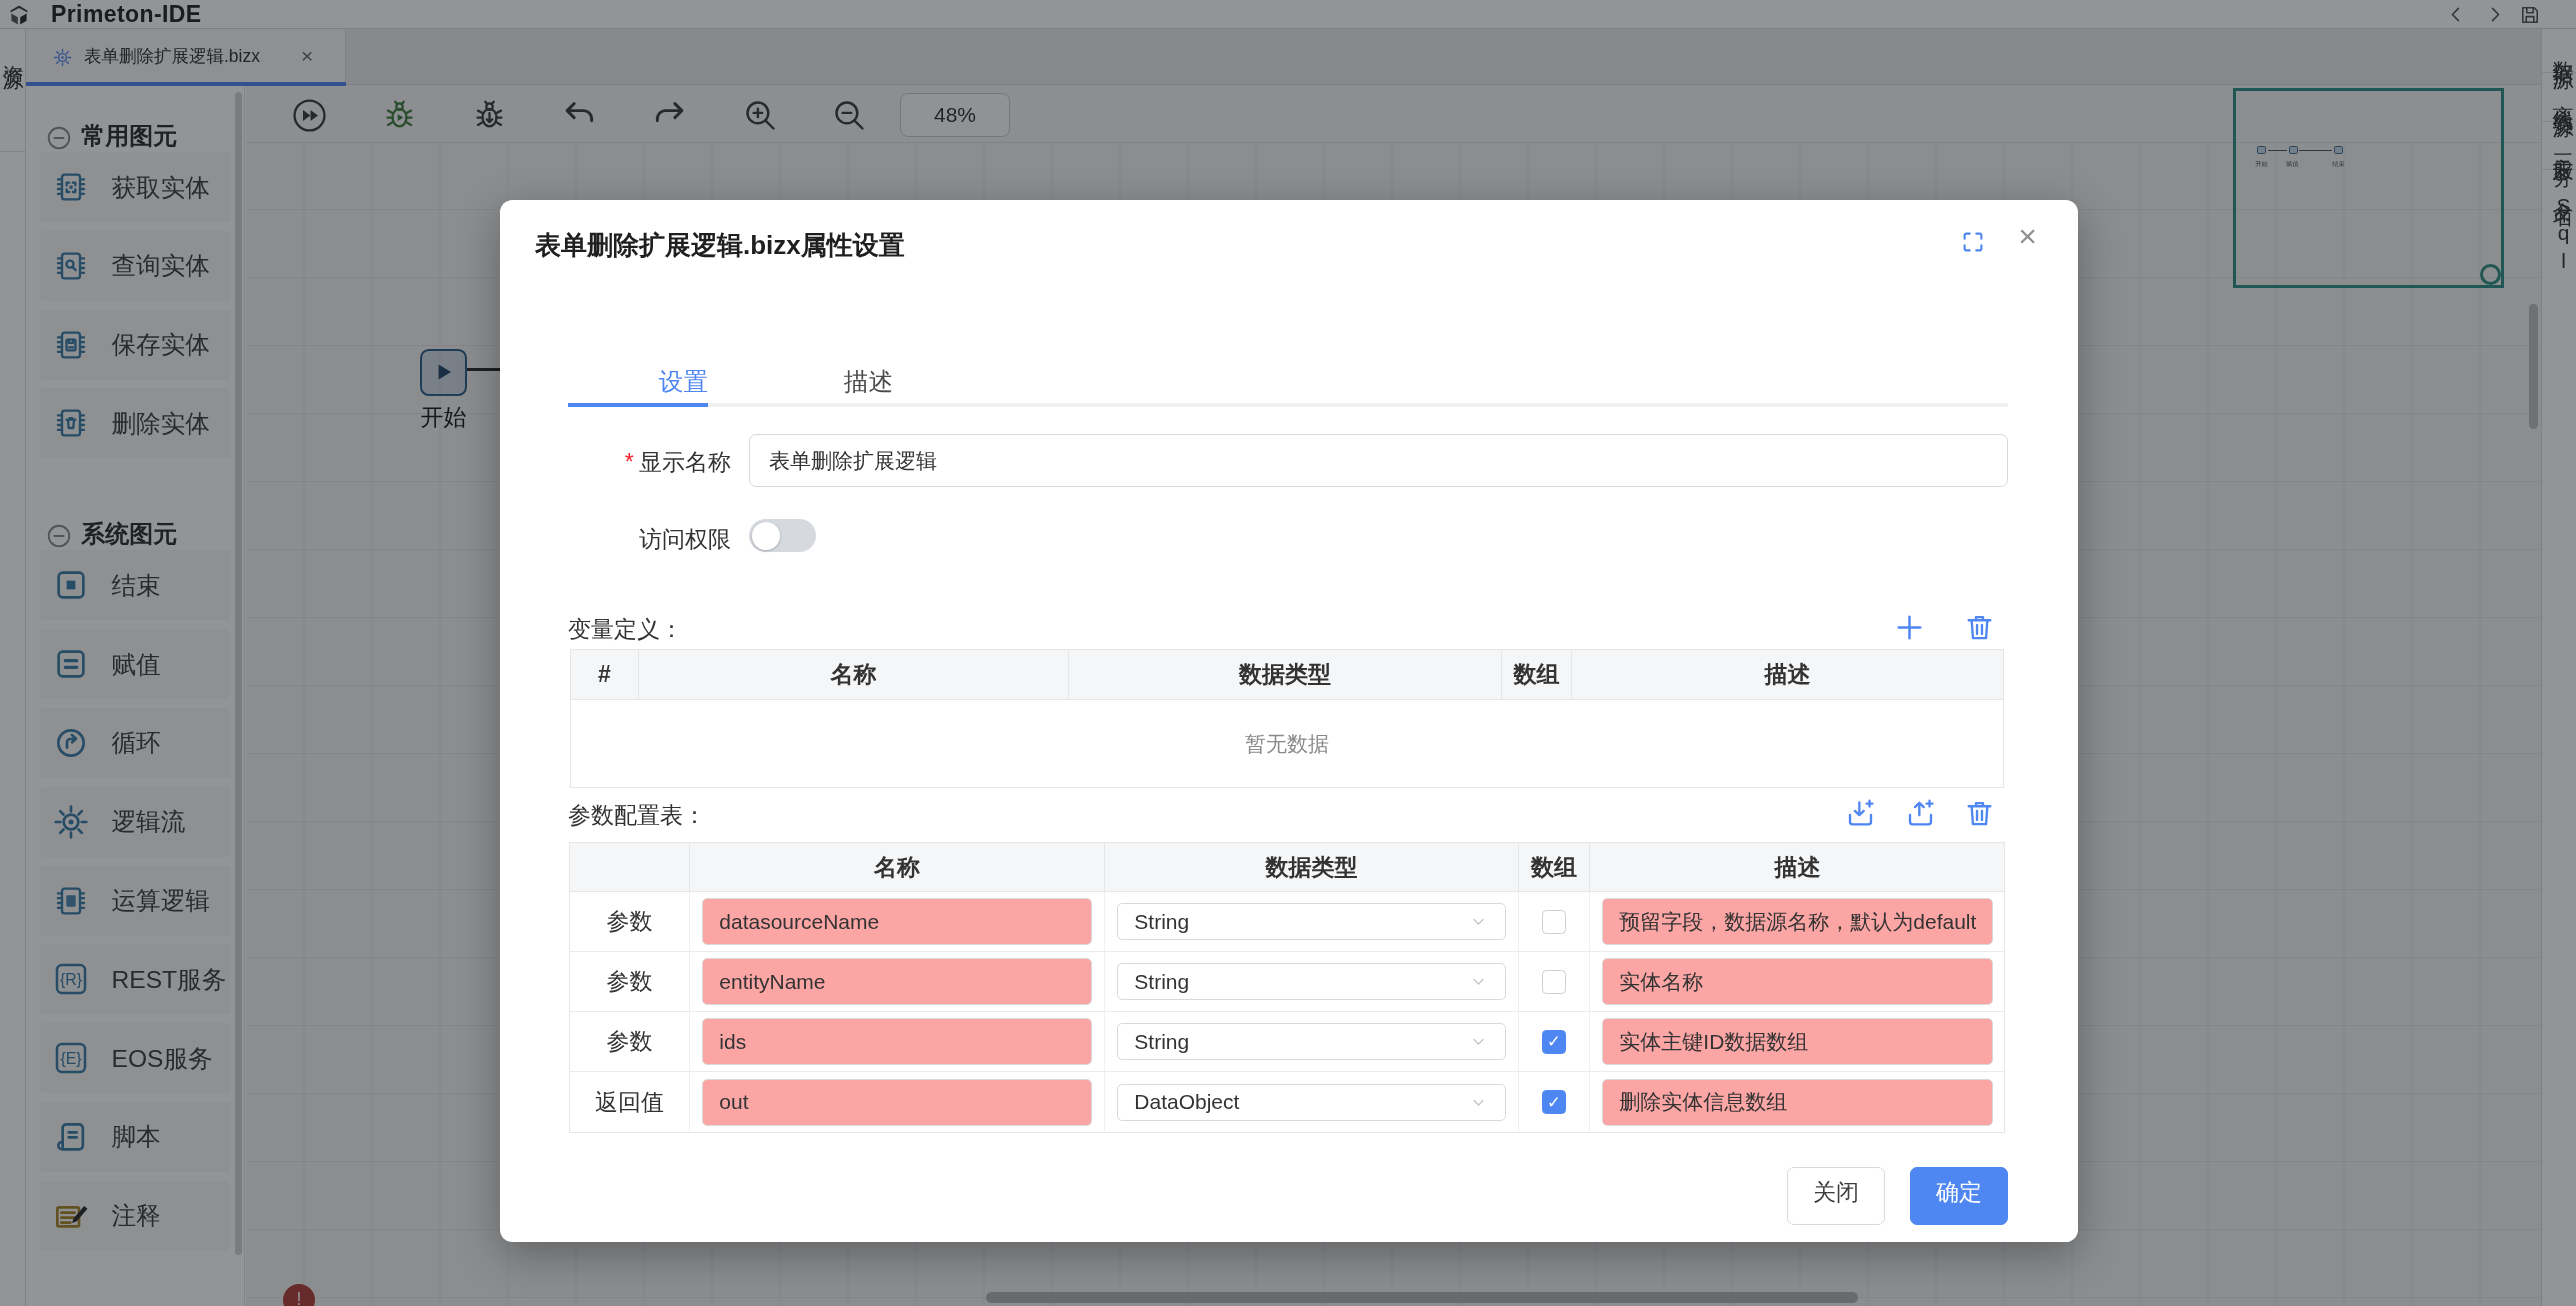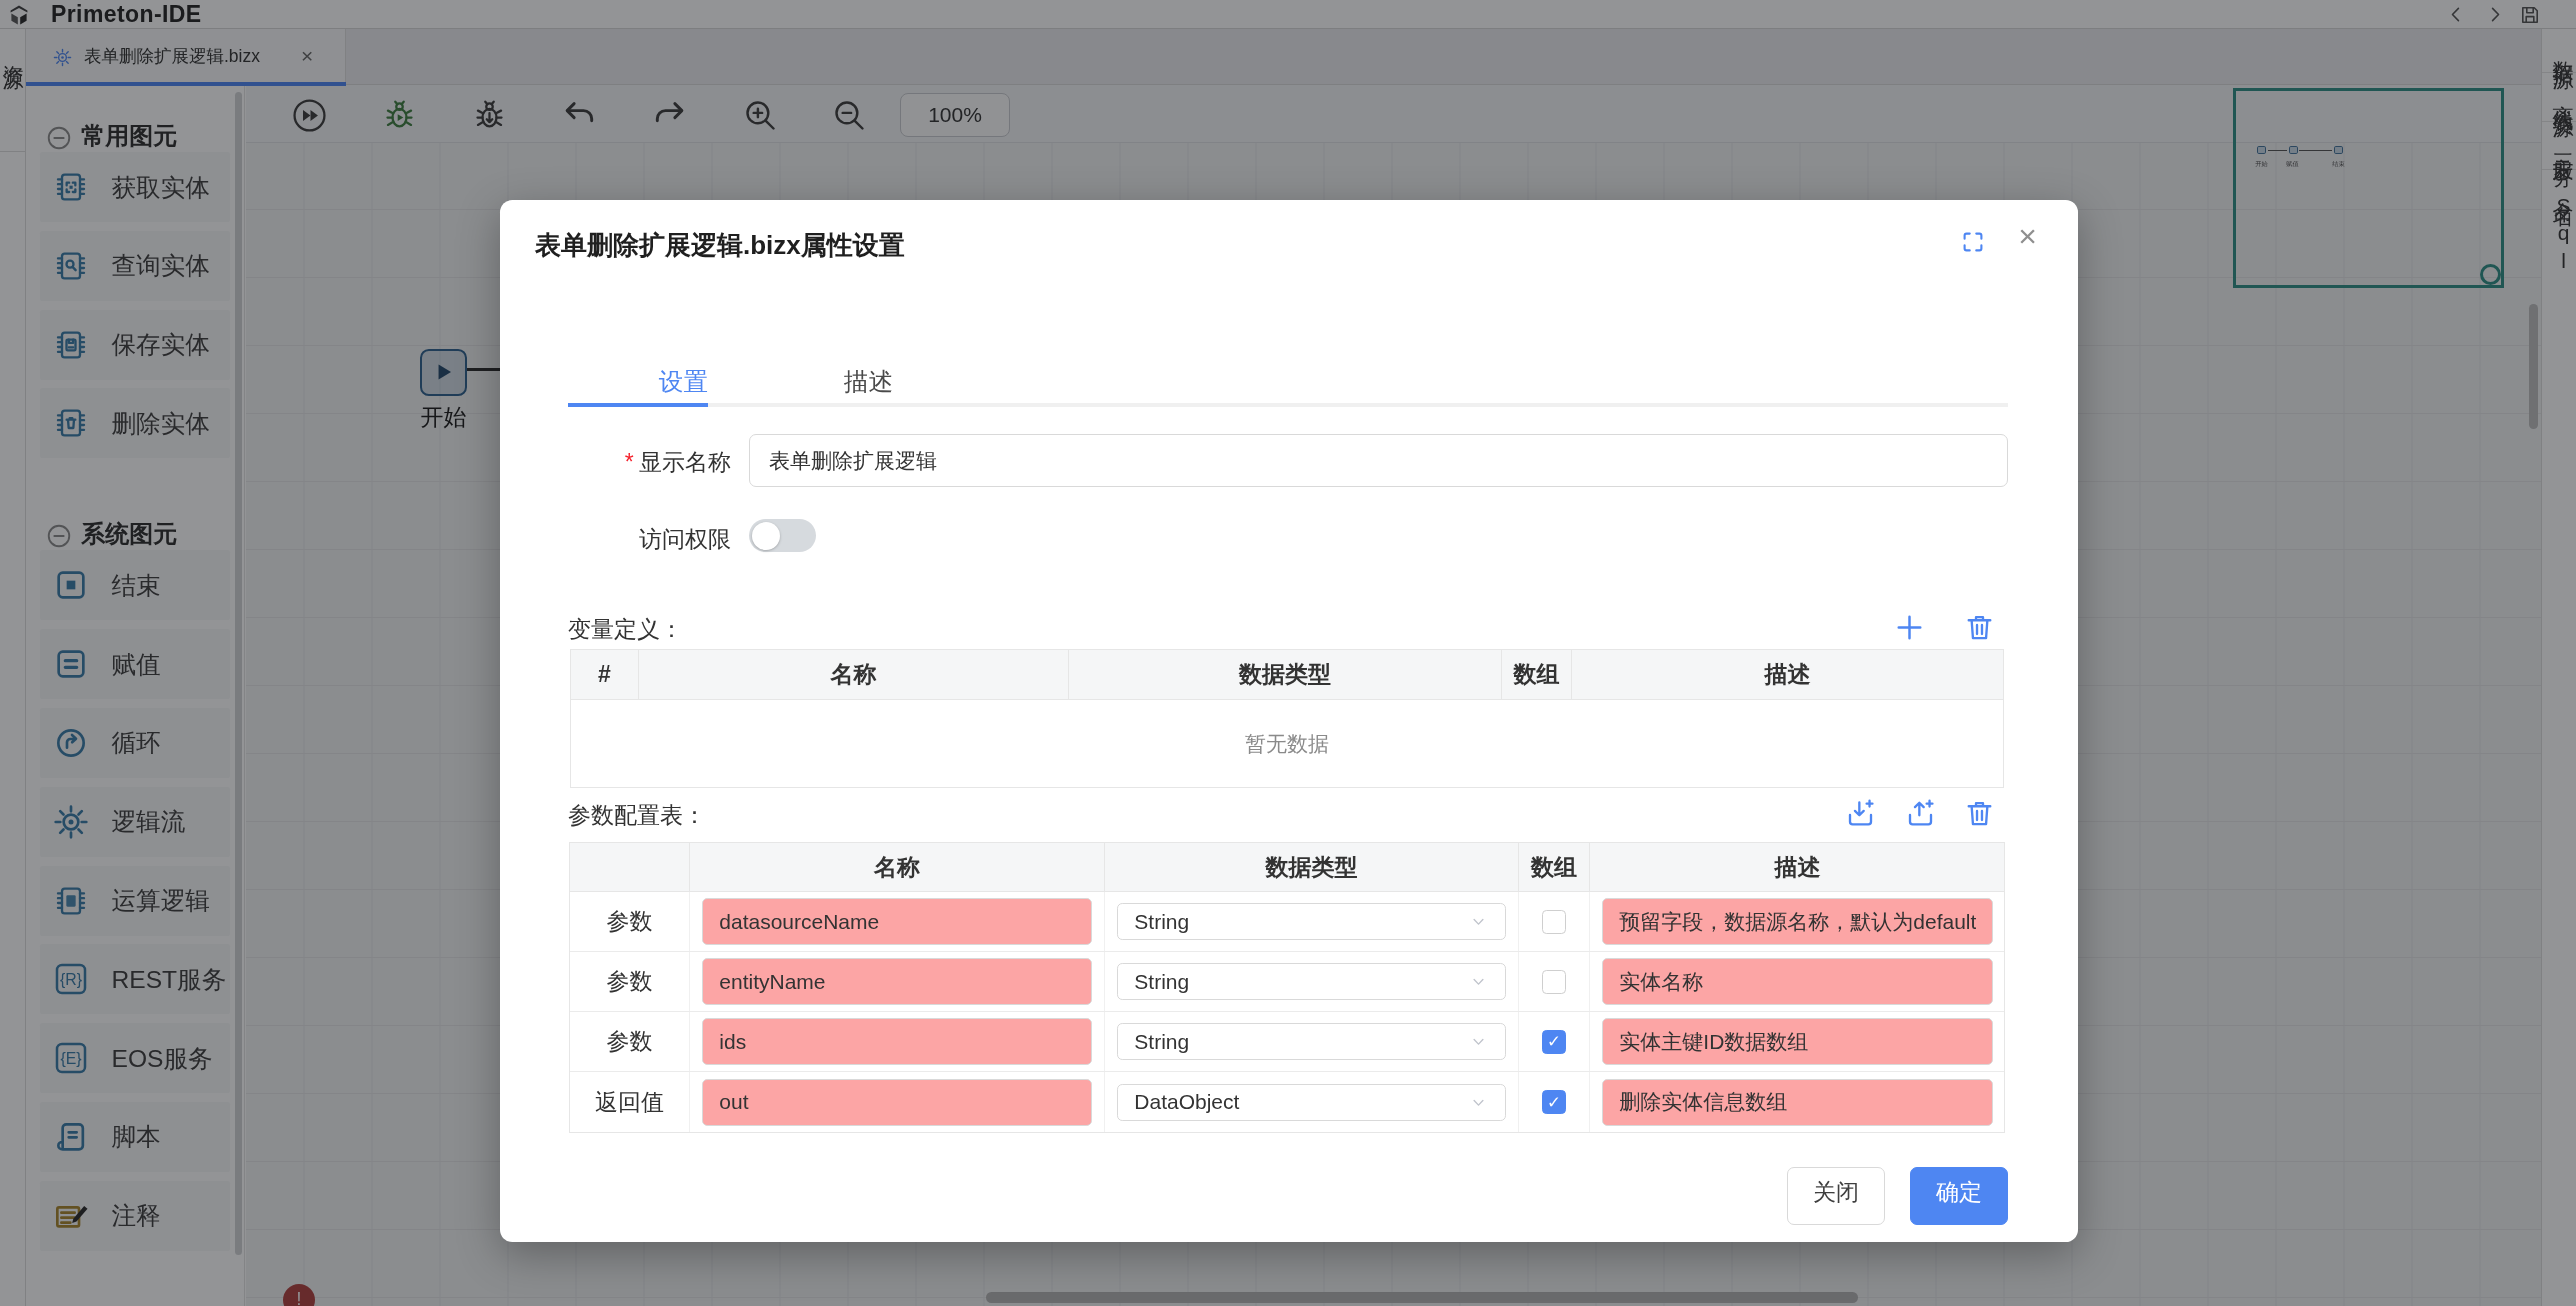--- a/index.html
+++ b/index.html
@@ -345,21 +345,21 @@
           <circle cx="10.4" cy="10.4" r="6.4"></circle>
           <path d="M15.1 15.1 20 20M7.8 10.4h5.2M10.4 7.8v5.2"></path>
         </svg>
       </span>
       <span class="tool c-zoom-out" style="left: 584px;">
         <svg viewBox="0 0 24 24" fill="none" stroke="currentColor" stroke-width="1.5" stroke-linecap="round" stroke-linejoin="round">
           <circle cx="10.4" cy="10.4" r="6.4"></circle>
           <path d="M15.1 15.1 20 20M7.8 10.4h5.2"></path>
         </svg>
       </span>
-      <div id="zoom-btn">100%</div>
+      <div id="zoom-btn">48%</div>
     </div>
   <div id="start-edge"></div>
   <div id="start-node">
       <svg viewBox="0 0 24 24">
         <path d="M7 5v14l11.5-7z" fill="#24486b"></path>
       </svg>
     </div>
   <div id="start-label">开始</div>
   <div id="minimap">
     <div id="mm-handle"></div>

